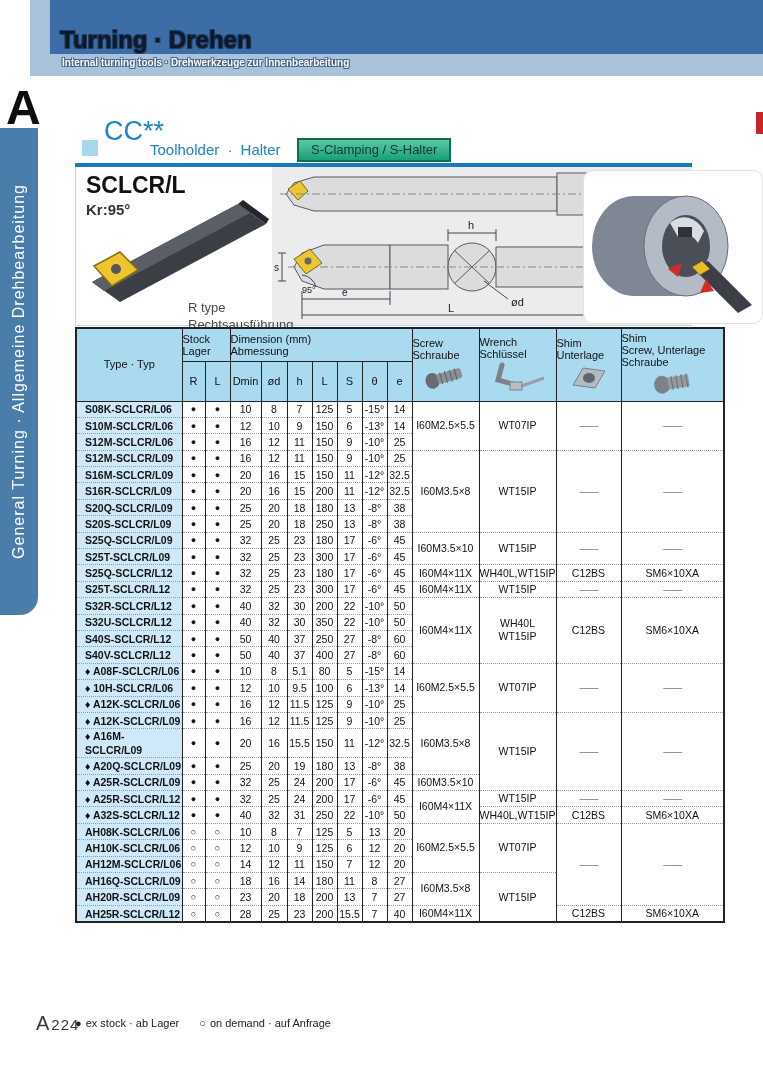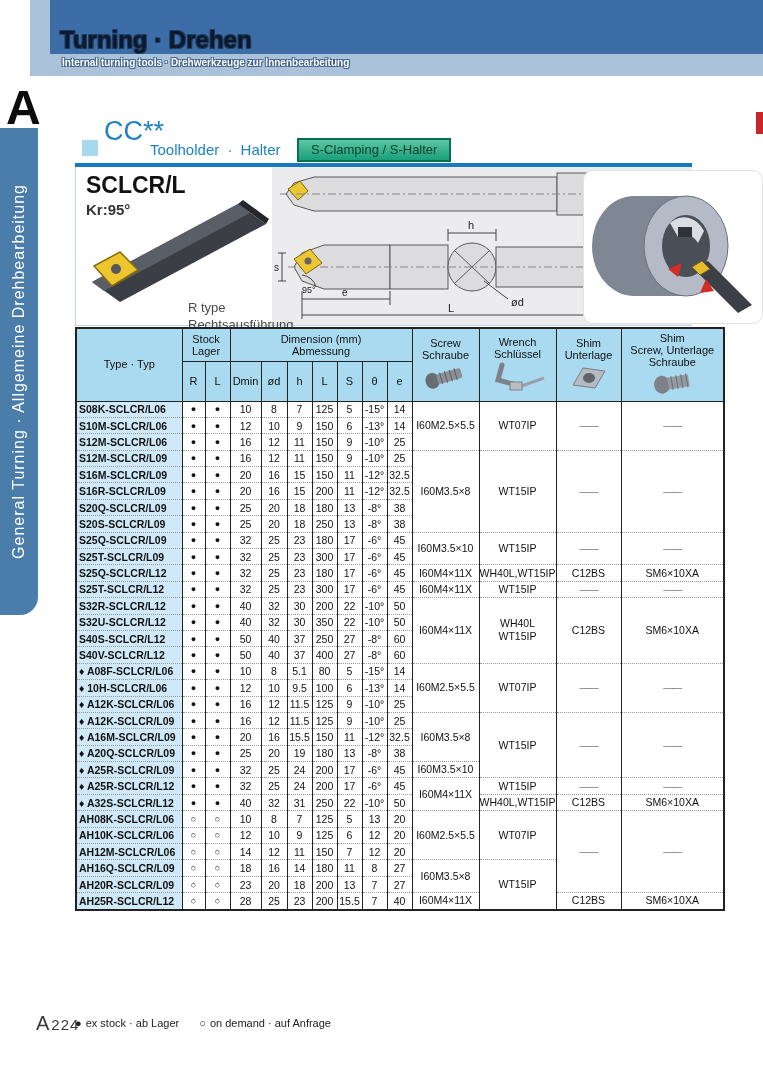--- a/index.html
+++ b/index.html
@@ -39,25 +39,25 @@
   .tool-photo{left:80px;top:190px;}
   .caption{left:188px;top:299px;font-size:13px;color:#4a4a4a;line-height:17px;}
   .drawing{left:272px;top:167px;}
   .app-panel{left:583px;top:170px;width:178px;height:152px;background:#fff;border:1px solid #e2e2e2;border-radius:10px;z-index:2;}
 
   
   .tbl{position:absolute;left:75px;top:327px;border-collapse:collapse;table-layout:fixed;background:#fff;border:2px solid #222;}
   .tbl th{background:#aadaf0;border:1px solid #222;font-weight:normal;padding:0;vertical-align:middle;}
   .tbl tr.h1{height:33px;} .tbl tr.h2{height:40px;}
   .hL{font-size:11px;line-height:13px;color:#111;text-align:center;}
-  .hT{font-size:11px;line-height:12px;color:#111;text-align:center;}
+  .hT{font-size:11px;line-height:12px;color:#111;text-align:left;}
   .ph{display:block;margin:2px auto 1px auto;}
   .tbl td{border-left:1px solid #222;border-right:1px solid #222;border-bottom:1px dotted #999;
     font-size:10.5px;color:#111;text-align:center;padding:0;height:15.4px;line-height:14px;vertical-align:middle;}
-  td.c-type{background:#cfe9f8;text-align:left;padding-left:2px;font-weight:bold;font-size:10.5px;}
+  td.c-type{background:#cfe9f8;text-align:left;padding-left:8px;font-weight:bold;font-size:10.5px;}
   td.c-stock{font-size:9px;}
   td.c-extra{white-space:pre-line;line-height:13px;}
   td.dash{color:#777;letter-spacing:-1px;font-size:10px;}
 
   
   .legend{left:75px;top:977px;font-size:11px;color:#222;display:flex;margin-top:40px;}
   .legend .li{margin-right:20px;white-space:nowrap;}
   .legend .sym{margin-right:4px;}
   .pageno{left:36px;top:1012px;color:#3a3a3a;display:flex;align-items:baseline;}
   .pageno .pA{font-size:20px;}

